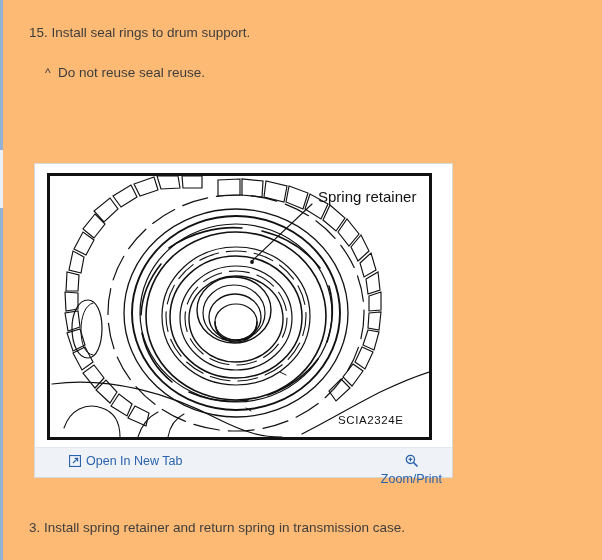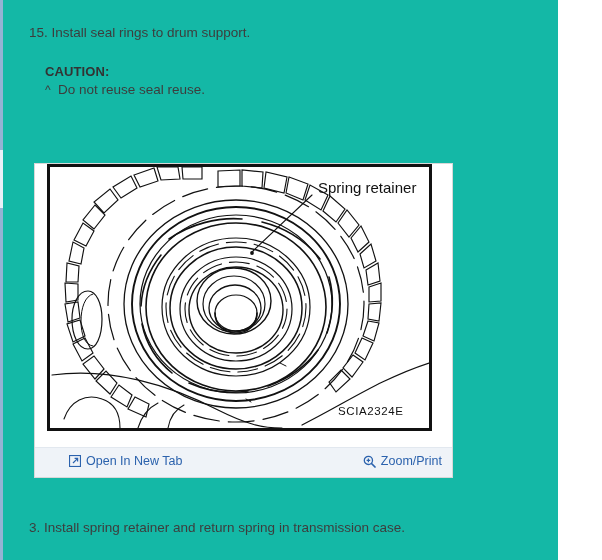--- a/index.html
+++ b/index.html
@@ -32,23 +32,23 @@
     top: 150px;
     width: 3px;
     height: 58px;
     background: #e9f0f7;
   }
 
   .page {
     position: absolute;
     left: 3px;
     top: 0;
-    width: 555px;
+    width: 599px;
     height: 560px;
-    background: #14b8a6;
+    background: #fdba74;
   }
 
   
   .step-line {
     position: absolute;
     font-size: 13.5px;
     line-height: 18px;
     color: #3d3d3d;
     white-space: nowrap;
   }
@@ -87,21 +87,21 @@
     top: 163px;
     width: 419px;
     height: 315px;
     background: #ffffff;
     border: 1px solid #d8d8d8;
     box-sizing: border-box;
   }
   .figure-inner {
     position: absolute;
     left: 12px;
-    top: 0;
+    top: 9px;
     width: 385px;
     height: 267px;
     border: 3px solid #111111;
     background: #ffffff;
     box-sizing: border-box;
     overflow: hidden;
   }
   .figure-svg { display: block; width: 100%; height: 100%; }
 
   .figure-footer {
@@ -121,36 +121,35 @@
     align-items: center;
     gap: 5px;
     color: #2b62ad;
     font-size: 12.5px;
     text-decoration: none;
     cursor: pointer;
     white-space: nowrap;
   }
   .footer-link .label { text-decoration: none; }
   #open-new-tab { left: 14px; padding-left: 20px; }
-  #zoom-print  { right: 10px; }
+  #zoom-print  { right: 10px; flex-direction: column; }
   .ficon { display: inline-block; line-height: 0; }
 </style>
 </head>
 <body>
 
 <div class="left-rail">
   <div class="left-rail-highlight"></div>
 </div>
 
 <div class="page">
 
   <div class="step-line" id="step15">15. Install seal rings to drum support.</div>
 
   <div class="caution-block">
-    <div class="caution-title">CAUTION:</div>
     <div class="caution-item">
       <span class="caution-caret">^</span><span>Do not reuse seal reuse.</span>
     </div>
   </div>
 
   <div class="figure-panel">
 
     <div class="figure-inner">
       <svg class="figure-svg" viewBox="0 0 379 261" preserveAspectRatio="none">
         <g fill="none" stroke="#111111" stroke-width="1.1" stroke-linecap="round">

